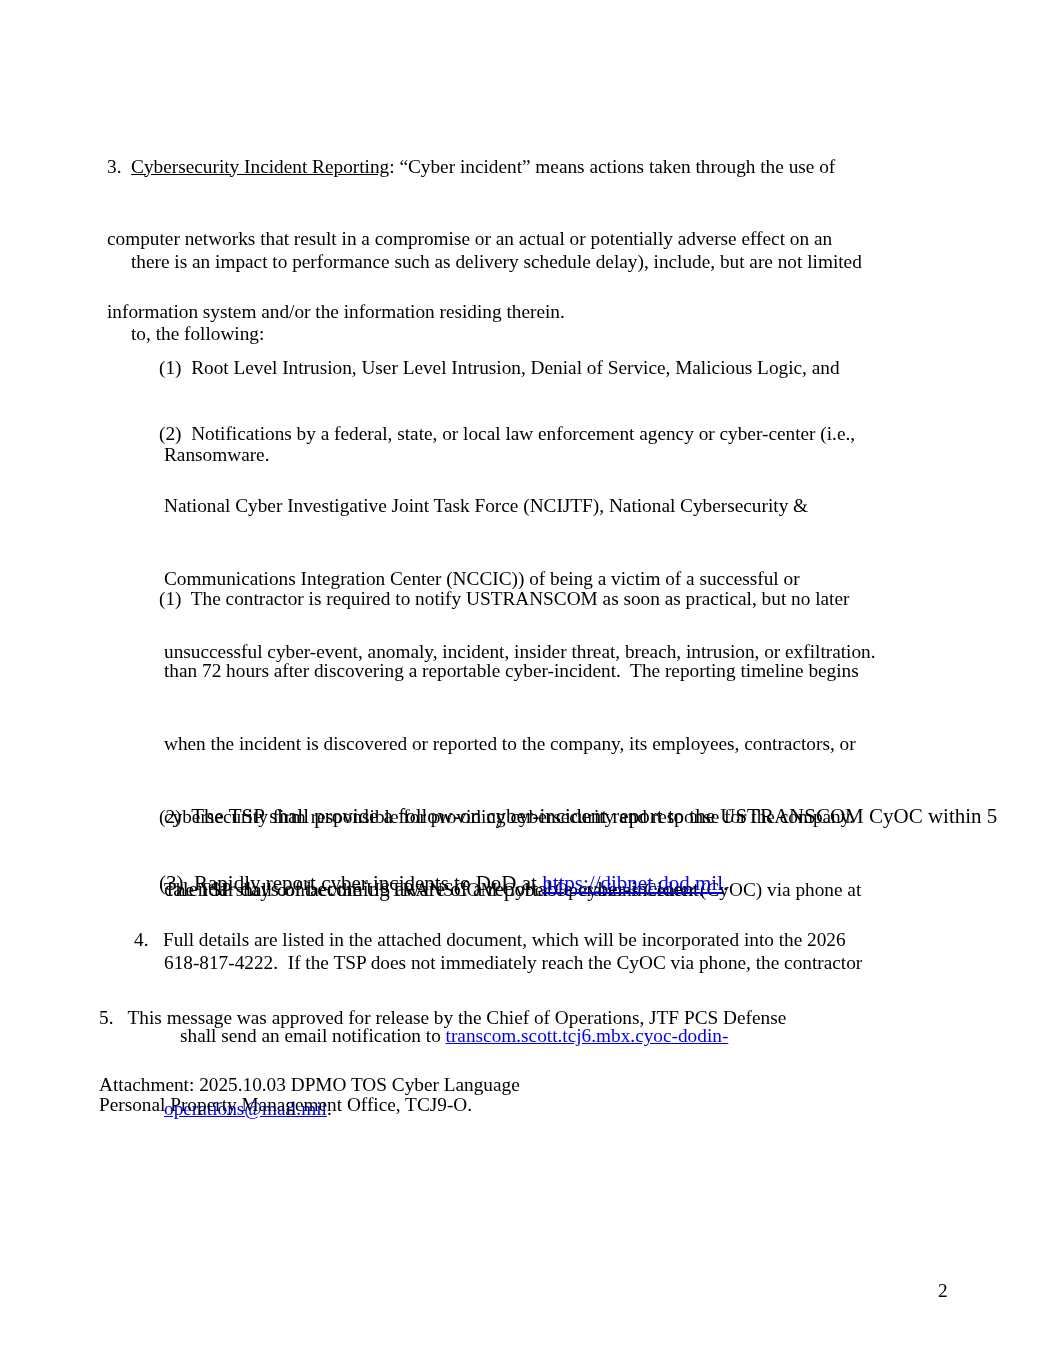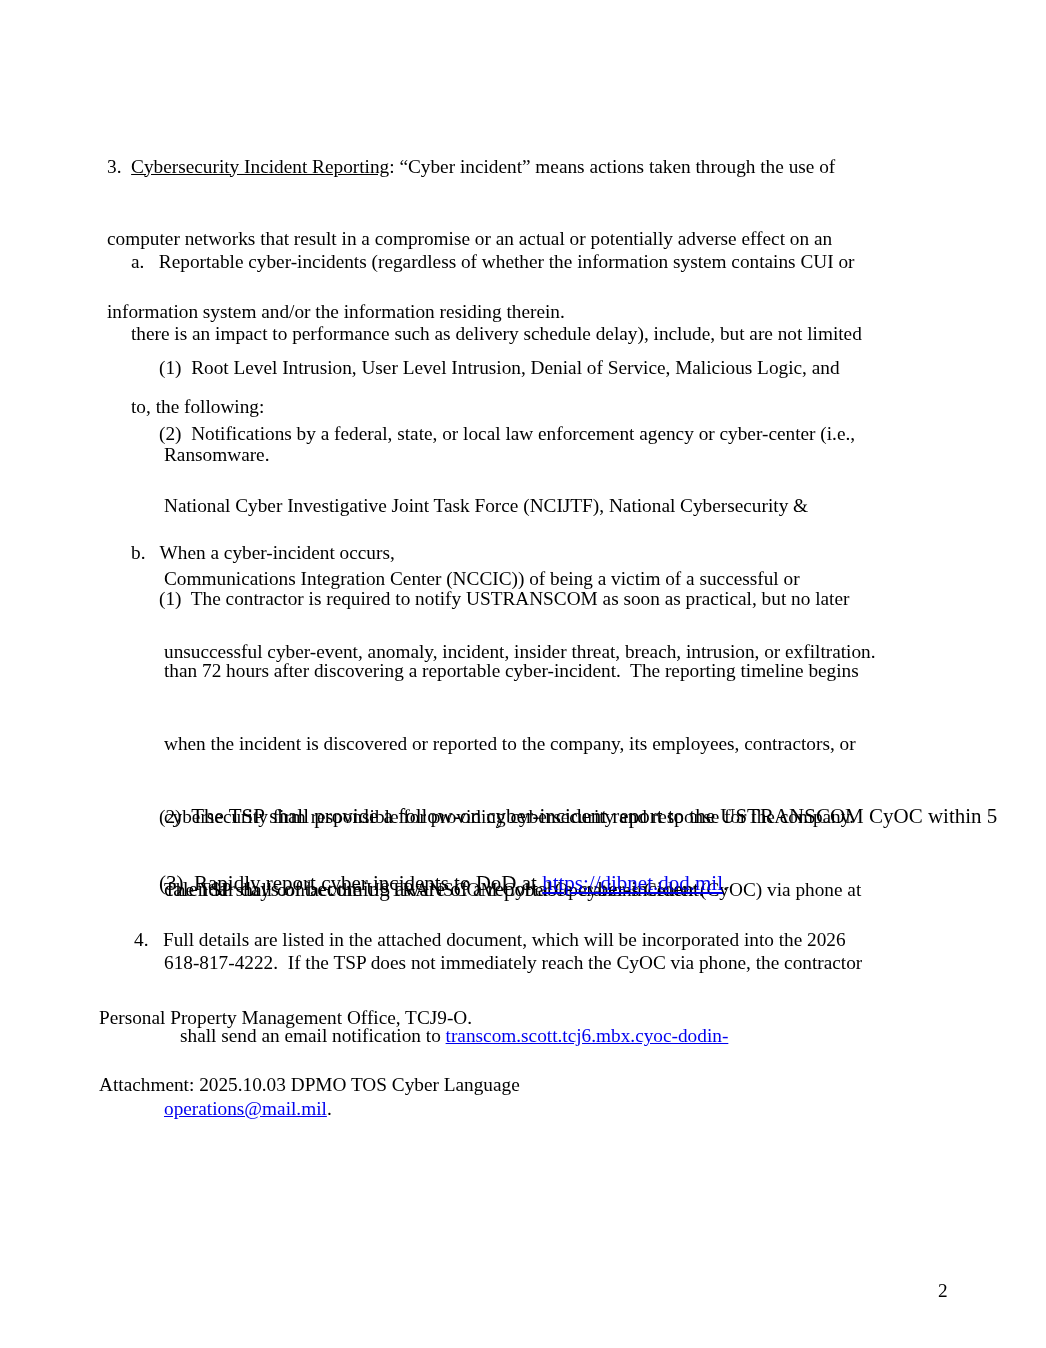--- a/index.html
+++ b/index.html
@@ -44,40 +44,36 @@
 
 <div class="page">
 
   <div class="block" style="left:107px; top:106px;">
     <span class="line"><span>3.</span>  <span class="u">Cybersecurity Incident Reporting</span><span>: “Cyber incident” means actions taken through the use of</span></span>
     <span class="line">computer networks that result in a compromise or an actual or potentially adverse effect on an</span>
     <span class="line">information system and/or the information residing therein.</span>
   </div>
 
   <div class="block" style="left:131px; top:201px;">
-    <span class="line"><span>a.</span>   <span>Reportable cyber-incidents (regardless of whether the information system contains CUI or</span></span>
     <span class="line">there is an impact to performance such as delivery schedule delay), include, but are not limited</span>
     <span class="line">to, the following:</span>
   </div>
 
   <div class="block" style="left:159px; top:295px; line-height:29px;">
     <span class="line"><span>(1)</span>  <span>Root Level Intrusion, User Level Intrusion, Denial of Service, Malicious Logic, and</span></span>
     <span class="line" style="padding-left:5px;">Ransomware.</span>
   </div>
 
   <div class="block" style="left:159px; top:373px;">
     <span class="line"><span>(2)</span>  <span>Notifications by a federal, state, or local law enforcement agency or cyber-center (i.e.,</span></span>
     <span class="line" style="padding-left:5px;">National Cyber Investigative Joint Task Force (NCIJTF), National Cybersecurity &amp;</span>
     <span class="line" style="padding-left:5px;">Communications Integration Center (NCCIC)) of being a victim of a successful or</span>
     <span class="line" style="padding-left:5px;">unsuccessful cyber-event, anomaly, incident, insider threat, breach, intrusion, or exfiltration.</span>
   </div>
 
-  <div class="block" style="left:131px; top:492px;">
-    <span class="line"><span>b.</span>   <span>When a cyber-incident occurs,</span></span>
-  </div>
 
   <div class="block" style="left:159px; top:538px;">
     <span class="line"><span>(1)</span>  <span>The contractor is required to notify USTRANSCOM as soon as practical, but no later</span></span>
     <span class="line" style="padding-left:5px;">than 72 hours after discovering a reportable cyber-incident.  The reporting timeline begins</span>
     <span class="line" style="padding-left:5px;">when the incident is discovered or reported to the company, its employees, contractors, or</span>
     <span class="line" style="padding-left:5px;">cybersecurity firm responsible for providing cybersecurity and response for the company.</span>
     <span class="line" style="padding-left:5px;">The TSP shall contact the USTRANSCOM Cyber Operations Center (CyOC) via phone at</span>
     <span class="line" style="padding-left:5px;">618-817-4222.  If the TSP does not immediately reach the CyOC via phone, the contractor</span>
     <span class="line" style="padding-left:5px;margin-left:16px;"><span>shall send an email notification to </span><a class="link" href="#">transcom.scott.tcj6.mbx.cyoc-dodin-</a></span>
     <span class="line" style="padding-left:5px;"><a class="link" href="#">operations@mail.mil</a><span>.</span></span>
@@ -90,20 +86,21 @@
 
   <div class="block" style="left:159px; top:822px;">
     <span class="line small"><span>(3)</span>  <span>Rapidly report cyber incidents to DoD at </span><a class="link" href="#">https://dibnet.dod.mil</a><span>.</span></span>
   </div>
 
   <div class="block" style="left:99px; top:867px; line-height:29px;margin-left:35px;">
     <span class="line"><span>4.</span>   <span>Full details are listed in the attached document, which will be incorporated into the 2026</span></span>
   </div>
 
   <div class="block" style="left:99px; top:945px; line-height:29px;">
+    <span class="line"><span>5.</span>   <span>This message was approved for release by the Chief of Operations, JTF PCS Defense</span></span>
     <span class="line">Personal Property Management Office, TCJ9-O.</span>
   </div>
 
   <div class="block" style="left:99px; top:1073px;">Attachment: 2025.10.03 DPMO TOS Cyber Language</div>
 
   <div class="page-number">2</div>
 
 </div>
 
 </body></html>

